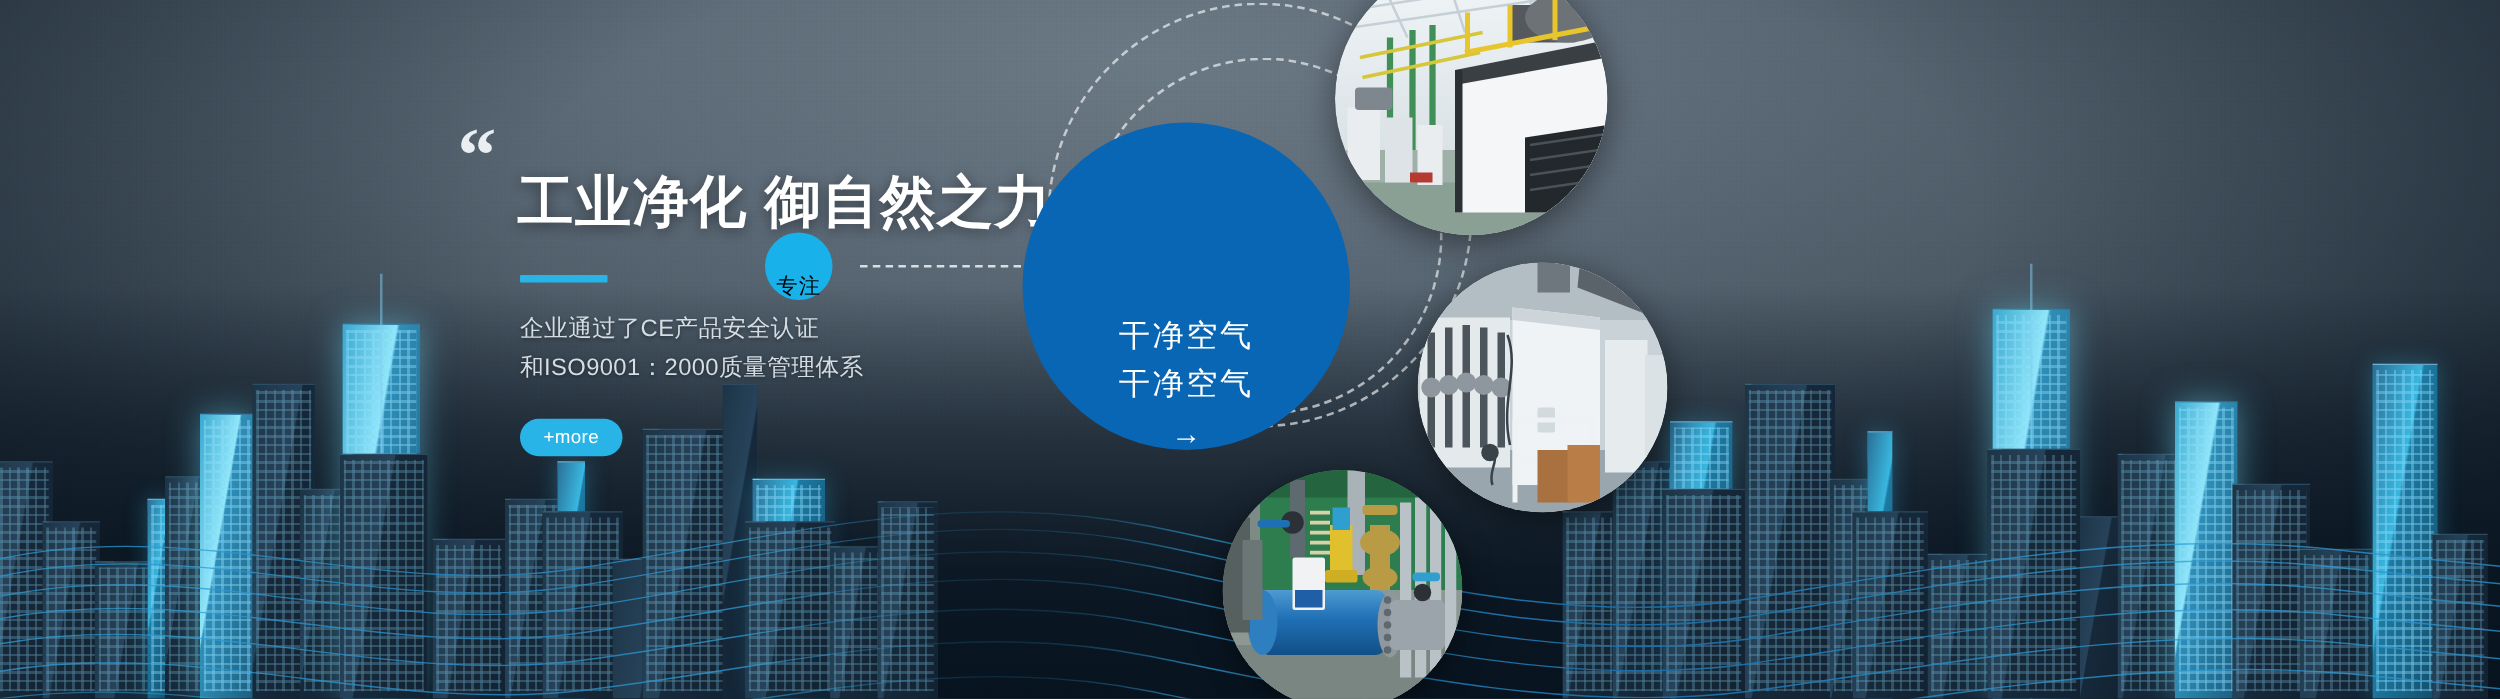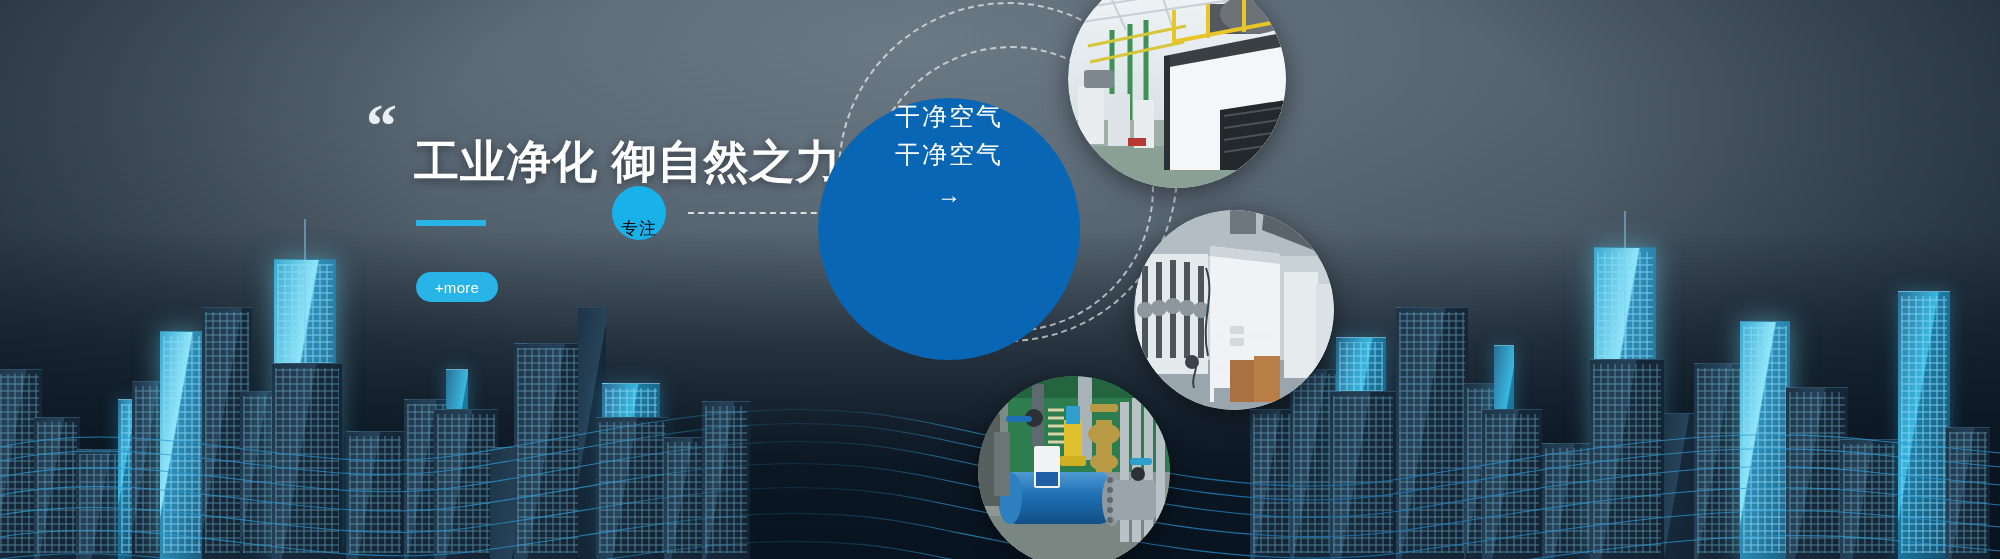--- a/index.html
+++ b/index.html
@@ -134,21 +134,21 @@
     cursor:pointer;
     box-shadow:0 0 0 0 rgba(24,177,233,.4);
     font-family:Liberation Mono, monospace;
   }
 
   .hero-circle {
     position:absolute; left:38px; top:104px;
     width:262px; height:262px; border-radius:50%;
     background:#0966b4;
     display:flex; flex-direction:column;
-    align-items:center; justify-content:flex-start;
+    align-items:center; justify-content:flex-end;
     cursor:pointer;
   }
   .hero-circle .ln {
     color:#ffffff; font-size:25px; letter-spacing:2px; line-height:1.5;
   }
   .hero-circle .arw {
     margin-top:10px; color:#ffffff; font-size:24px; line-height:1;
   }
 
   
@@ -335,20 +335,22 @@
   <div class="copy">
 
     <span class="quote-mark">“</span>
 
 
     <h1 class="headline">工业净化 御自然之力</h1>
 
     <div class="accent-bar"></div>
 
     <div class="subcopy">
+      <div>企业通过了CE产品安全认证</div>
+      <div>和ISO9001：2000质量管理体系</div>
     </div>
 
     <button class="more-btn">+more</button>
   </div>
 
   <div class="cluster">
 
     <div class="dash-ring ring-outer"></div>
     <div class="dash-ring ring-inner"></div>
     <div class="dash-line"></div>

